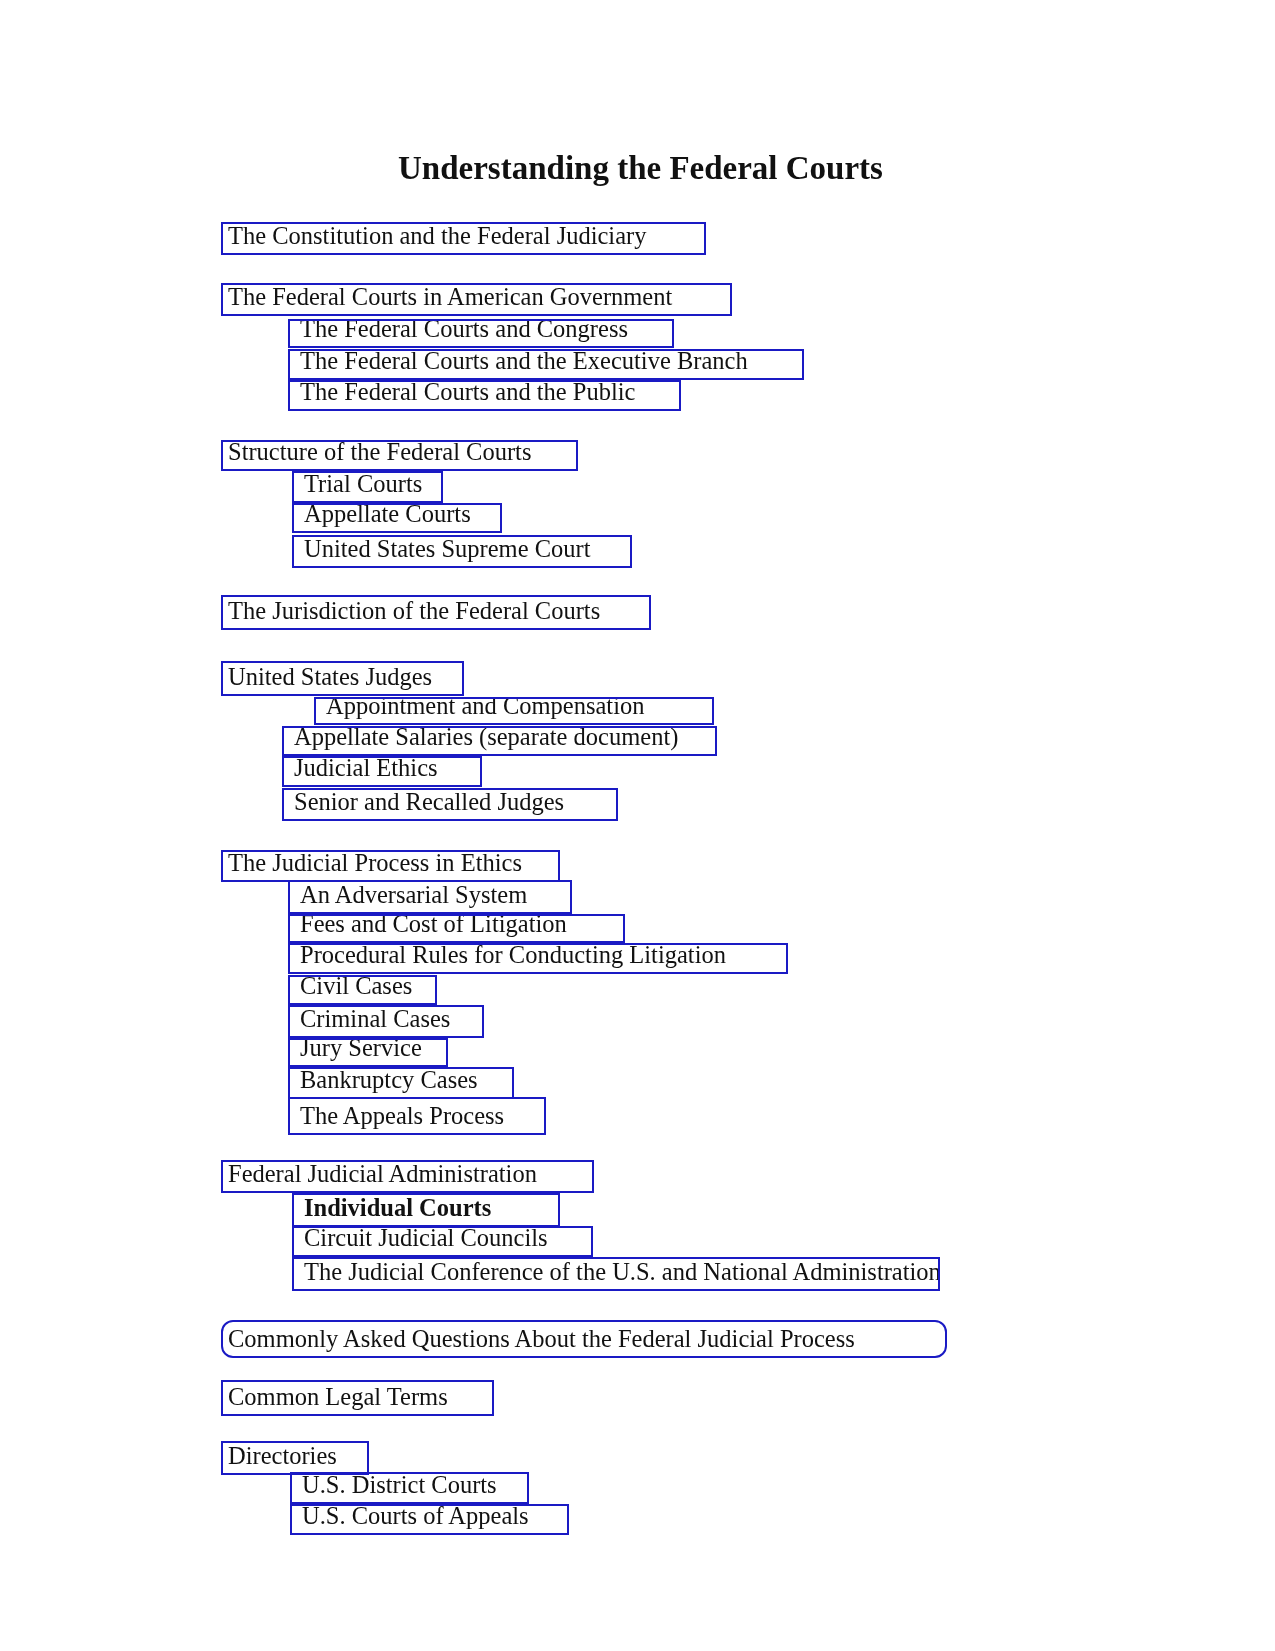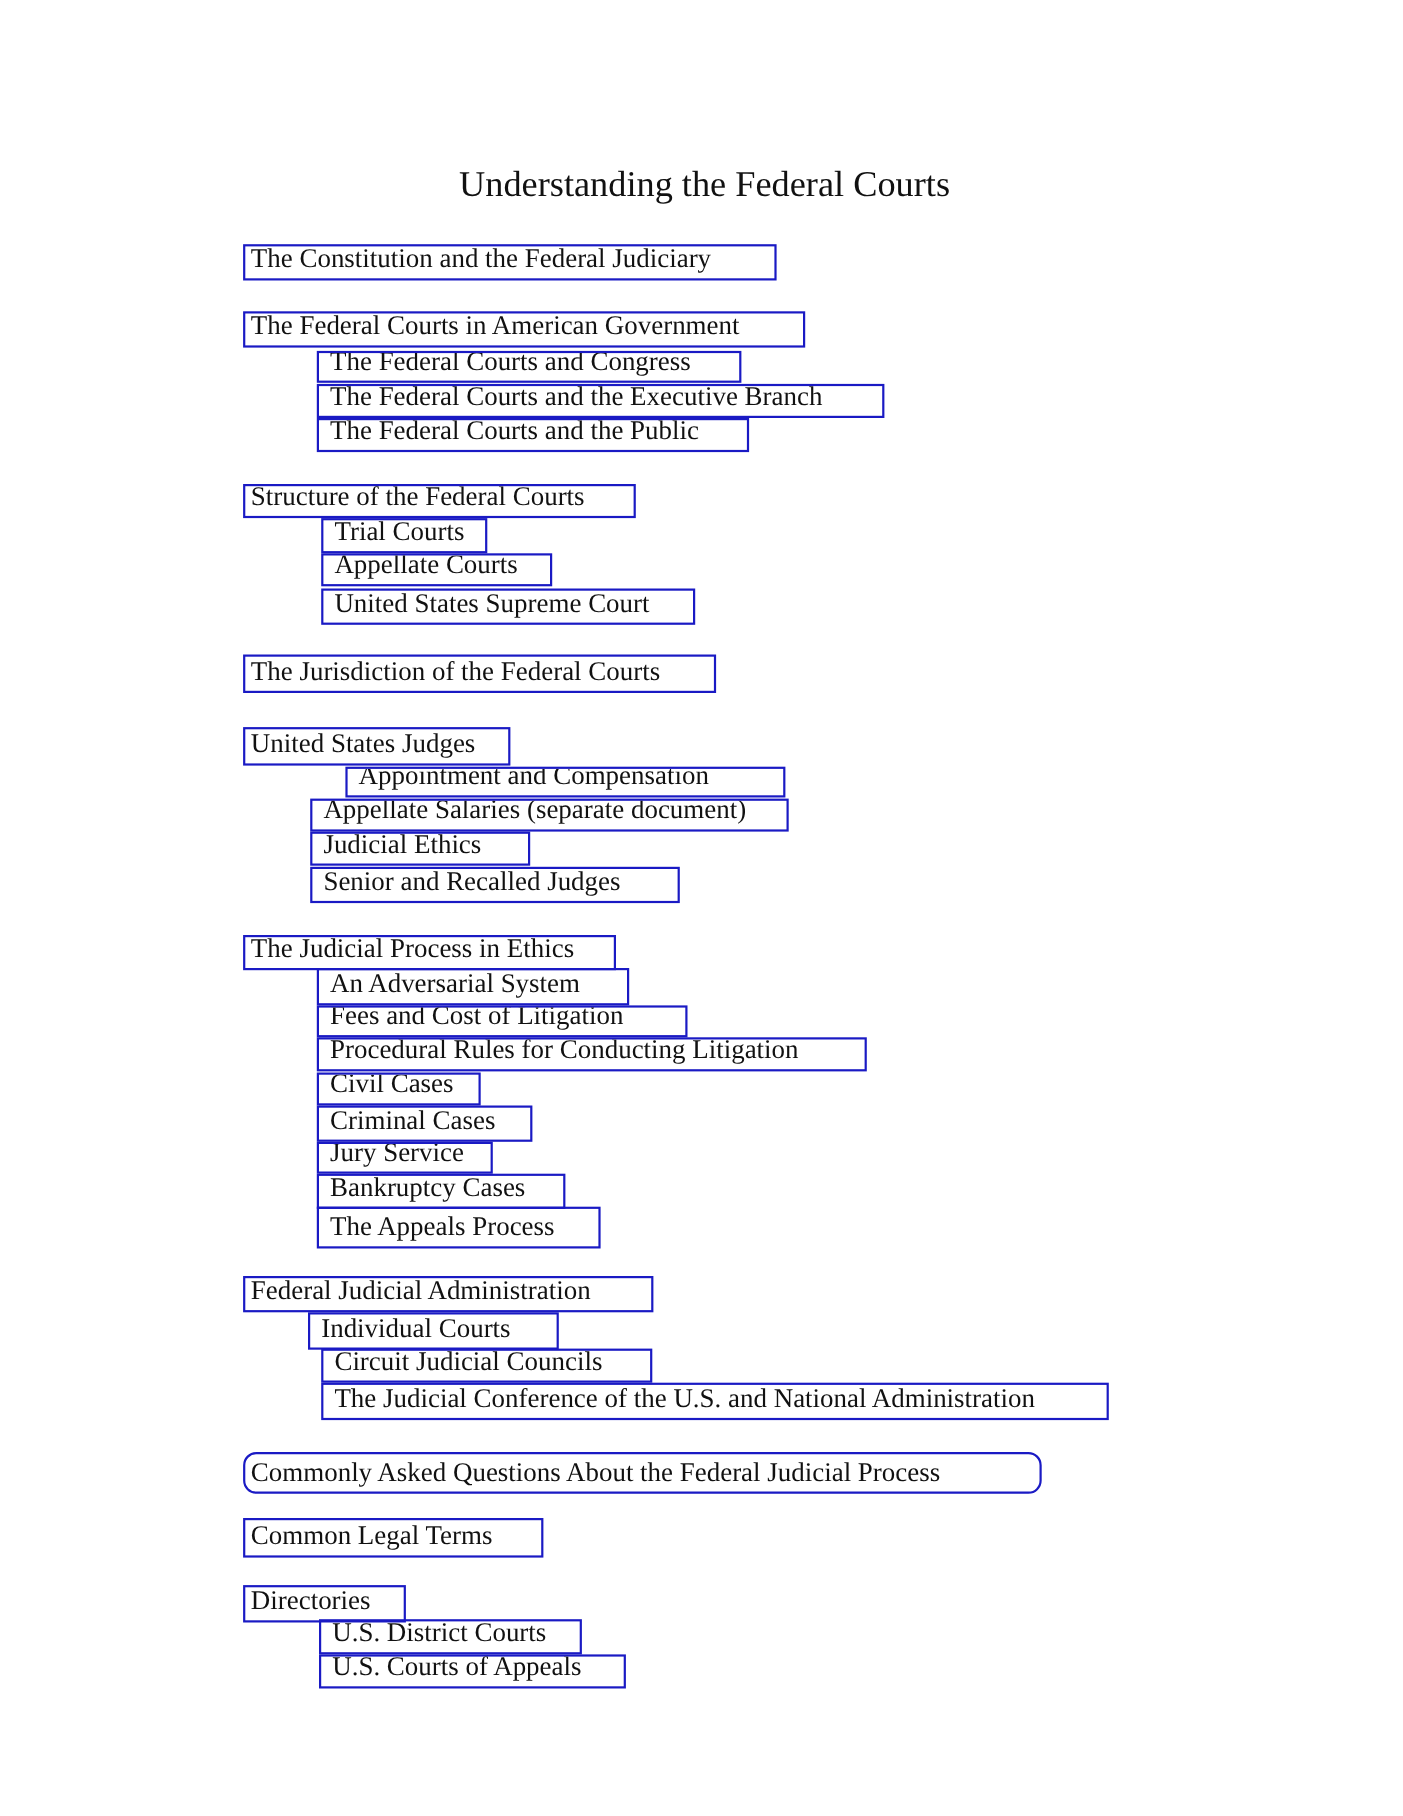--- a/index.html
+++ b/index.html
@@ -1,19 +1,19 @@
 <!DOCTYPE html>
 <html><head>
 <meta charset="utf-8">
 <style>
   html, body { margin: 0; padding: 0; background: #ffffff; }
   body { width: 1275px; height: 1651px; position: relative; overflow: hidden;
          font-family: "DejaVu Serif", "Liberation Serif", serif; color: #111; }
   .title { position: absolute; left: 0; width: 1275px; top: 150px; text-align: center;
-           font-family: "Liberation Serif", serif; font-size: 33px; padding-left: 0; }
+           font-family: "Liberation Serif", serif; font-size: 33px; padding-left: 0; font-weight: bold; }
   .title span { position: relative; left: 3px; }
   .link { position: absolute; box-sizing: border-box; border: 2px solid #b91c1c;
           font-family: "Liberation Serif", serif; font-size: 24.5px; line-height: 1;
           white-space: nowrap; overflow: hidden; cursor: pointer; }
   .link .txt { position: absolute; left: 5px; bottom: 5px; }
   .link.sub .txt { left: 10px; }
 </style>
 </head>
 <body>
 
@@ -90,27 +90,27 @@
     </div>
     <div class="link sub" style="left: 288px; top: 1067px; width: 226px; height: 32px; border-color: rgb(26, 26, 196);">
       <span class="txt">Bankruptcy Cases</span>
     </div>
     <div class="link sub" style="left: 288px; top: 1097px; width: 258px; height: 38px; border-color: rgb(26, 26, 196);">
       <span class="txt">The Appeals Process</span>
     </div>
     <div class="link" style="left: 221px; top: 1160px; width: 373px; height: 33px; border-color: rgb(26, 26, 196);">
       <span class="txt">Federal Judicial Administration</span>
     </div>
-    <div class="link sub" style="left: 280px; top: 1193px; width: 228px; height: 34px; border-color: rgb(26, 26, 196);">
+    <div class="link sub" style="left: 292px; top: 1193px; width: 268px; height: 34px; border-color: rgb(26, 26, 196); font-weight: bold;">
       <span class="txt">Individual Courts</span>
     </div>
     <div class="link sub" style="left: 292px; top: 1226px; width: 301px; height: 31px; border-color: rgb(26, 26, 196);">
       <span class="txt">Circuit Judicial Councils</span>
     </div>
-    <div class="link sub" style="left: 292px; top: 1257px; width: 716px; height: 34px; border-color: rgb(26, 26, 196);">
+    <div class="link sub" style="left: 292px; top: 1257px; width: 648px; height: 34px; border-color: rgb(26, 26, 196);">
       <span class="txt">The Judicial Conference of the U.S. and National Administration</span>
     </div>
     <div class="link" style="left: 221px; top: 1320px; width: 726px; height: 38px; border-color: rgb(26, 26, 196); border-radius: 12px;">
       <span class="txt">Commonly Asked Questions About the Federal Judicial Process</span>
     </div>
     <div class="link" style="left: 221px; top: 1380px; width: 273px; height: 36px; border-color: rgb(26, 26, 196);">
       <span class="txt">Common Legal Terms</span>
     </div>
     <div class="link" style="left: 221px; top: 1441px; width: 148px; height: 34px; border-color: rgb(26, 26, 196);">
       <span class="txt">Directories</span>

